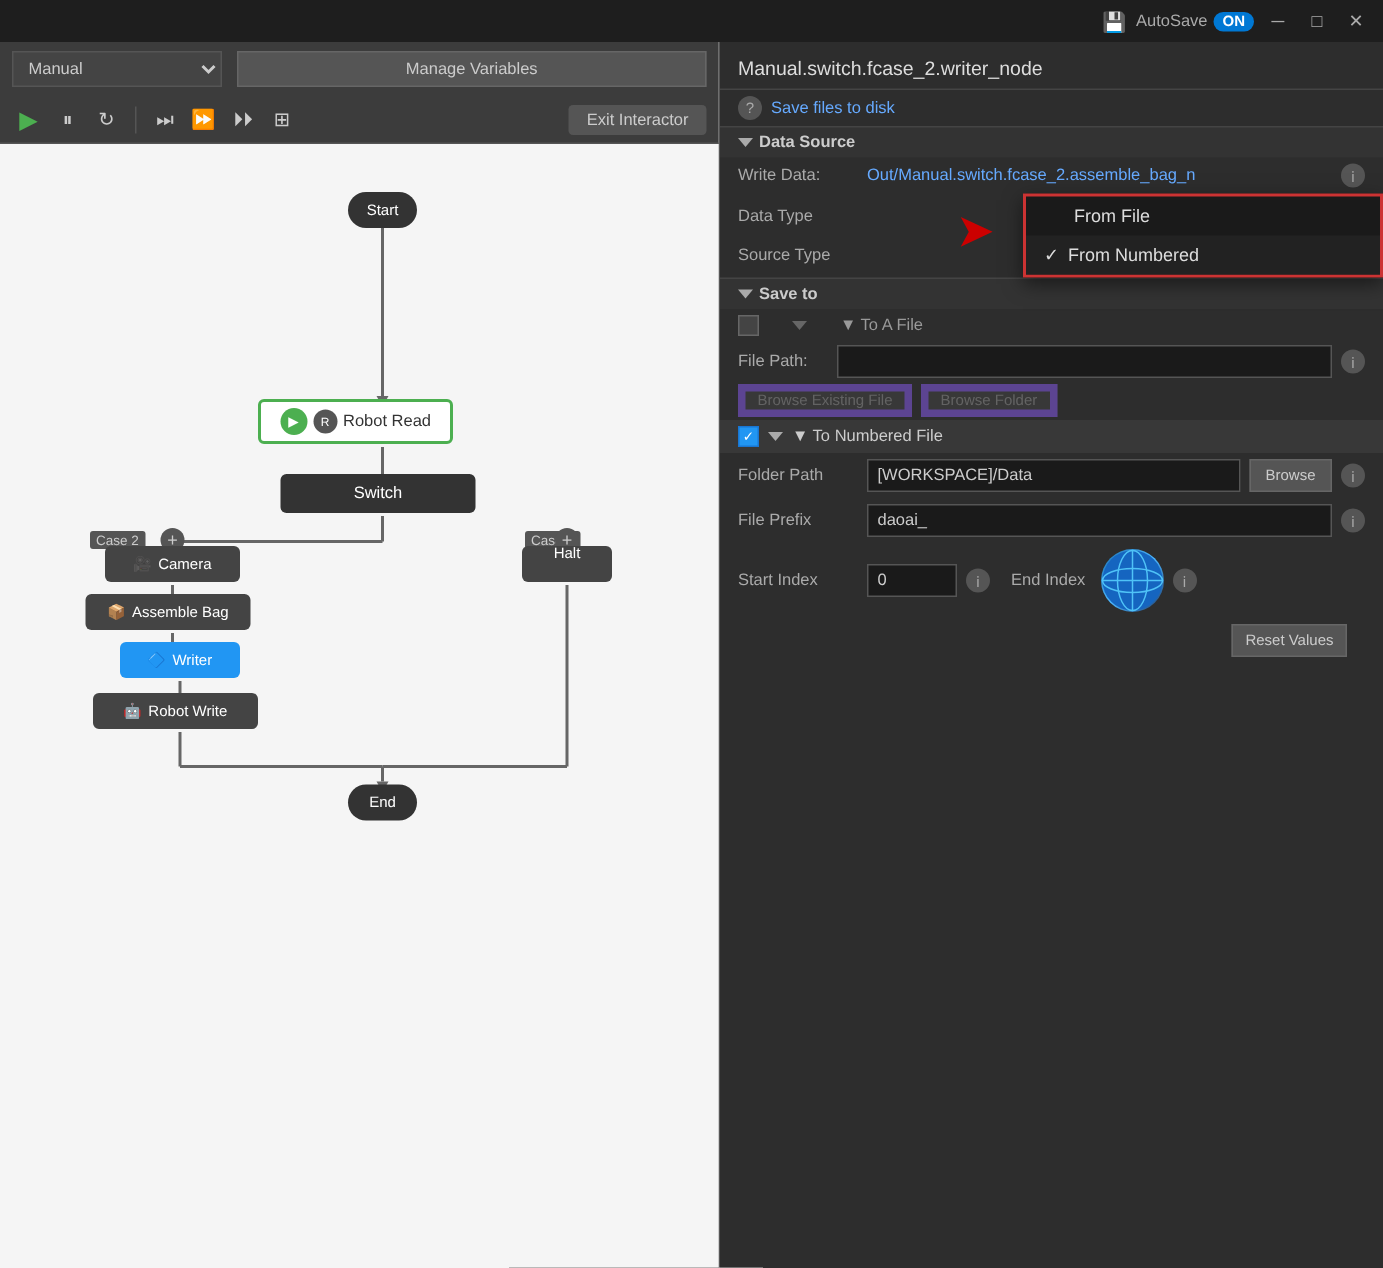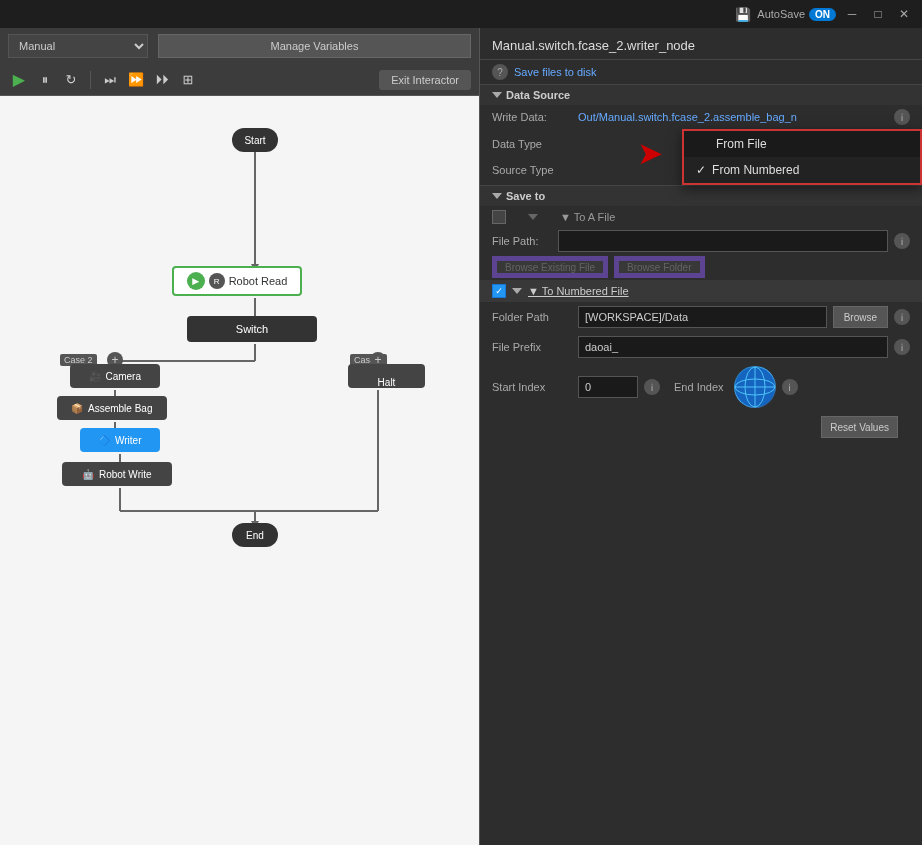--- a/index.html
+++ b/index.html
@@ -60,21 +60,21 @@
     .field-info-btn { width: 16px; height: 16px; border-radius: 50%; background: #555; color: #aaa; display: flex; align-items: center; justify-content: center; font-size: 10px; cursor: pointer; flex-shrink: 0; }
 
     
     .dropdown-popup { position: absolute; top: 0; right: 0; width: 240px; background: #1a1a1a; border: 2px solid #cc3333; z-index: 10; box-shadow: 0 4px 12px rgba(0,0,0,0.5); }
     .dropdown-item { padding: 6px 12px; font-size: 12px; color: #ddd; cursor: pointer; display: flex; align-items: center; gap: 6px; }
     .dropdown-item.selected { background: #222; }
     .checkmark { color: #ddd; font-size: 12px; }
     .checkbox-row { display: flex; align-items: center; gap: 22px; padding: 4px 12px; }
     .checkbox { width: 14px; height: 14px; background: #444; border: 1px solid #666; display: flex; align-items: center; justify-content: center; cursor: pointer; }
     .checkbox-label { color: #999; font-size: 11px; }
-    .checkbox-label.enabled { color: #ccc; text-decoration: underline; }
+    .checkbox-label.enabled { color: #ccc; }
 
     .file-path-row { display: flex; align-items: center; gap: 6px; padding: 2px 12px; }
     .file-path-label { color: #aaa; font-size: 11px; min-width: 60px; }
     .file-path-input { flex: 1; background: #1a1a1a; border: 1px solid #555; color: #ccc; height: 22px; padding: 0 6px; font-size: 11px; }
     .browse-btn { background: #444; color: #999; border: 5px solid #8b5cf6; height: 22px; padding: 0 8px; font-size: 10px; cursor: pointer; }
     .browse-btn.disabled { opacity: 0.5; }
     .numbered-header { display: flex; align-items: center; gap: 6px; padding: 4px 12px; background: #383838; }
     .blue-checkbox { width: 14px; height: 14px; background: #2196f3; border: 1px solid #1976d2; display: flex; align-items: center; justify-content: center; cursor: pointer; }
     .blue-checkbox::after { content: '✓'; color: white; font-size: 9px; }
 
@@ -93,21 +93,21 @@
 
     
     .flow-start { position: absolute; left: 232px; top: 32px; width: 46px; height: 24px; border-radius: 12px; background: #333; color: white; font-size: 10px; display: flex; align-items: center; justify-content: center; }
     .flow-end { position: absolute; left: 232px; top: 330px; width: 46px; height: 24px; border-radius: 12px; background: #333; color: white; font-size: 10px; display: flex; align-items: center; justify-content: center; }
     .flow-robot-read { position: absolute; left: 172px; top: 170px; width: 130px; height: 30px; border-radius: 4px; background: white; border: 2px solid #4caf50; color: #333; font-size: 11px; display: flex; align-items: center; justify-content: center; gap: 4px; }
     .flow-switch { position: absolute; left: 187px; top: 220px; width: 130px; height: 26px; border-radius: 4px; background: #333; color: white; font-size: 11px; display: flex; align-items: center; justify-content: center; }
     .flow-camera { position: absolute; left: 70px; top: 268px; width: 90px; height: 24px; border-radius: 4px; background: #444; color: white; font-size: 10px; display: flex; align-items: center; justify-content: center; gap: 4px; }
     .flow-assemble { position: absolute; left: 57px; top: 300px; width: 110px; height: 24px; border-radius: 4px; background: #444; color: white; font-size: 10px; display: flex; align-items: center; justify-content: center; gap: 4px; }
     .flow-writer { position: absolute; left: 80px; top: 332px; width: 80px; height: 24px; border-radius: 4px; background: #2196f3; color: white; font-size: 10px; display: flex; align-items: center; justify-content: center; gap: 4px; }
     .flow-robot-write { position: absolute; left: 62px; top: 366px; width: 110px; height: 24px; border-radius: 4px; background: #444; color: white; font-size: 10px; display: flex; align-items: center; justify-content: center; gap: 4px; }
-    .flow-halt { position: absolute; left: 348px; top: 268px; width: 77px; height: 24px; border-radius: 4px; background: #444; color: white; font-size: 10px; display: flex; align-items: flex-end; justify-content: center; }
+    .flow-halt { position: absolute; left: 348px; top: 268px; width: 60px; height: 24px; border-radius: 4px; background: #444; color: white; font-size: 10px; display: flex; align-items: flex-start; justify-content: center; }
 
     .plus-btn { width: 16px; height: 16px; border-radius: 50%; background: #555; color: #ccc; display: flex; align-items: center; justify-content: center; font-size: 12px; cursor: pointer; }
   </style>
 </head>
 <body>
 
 <div class="titlebar">
   <span class="save-icon">💾</span>
   <span class="autosave">
     <span>AutoSave</span>

